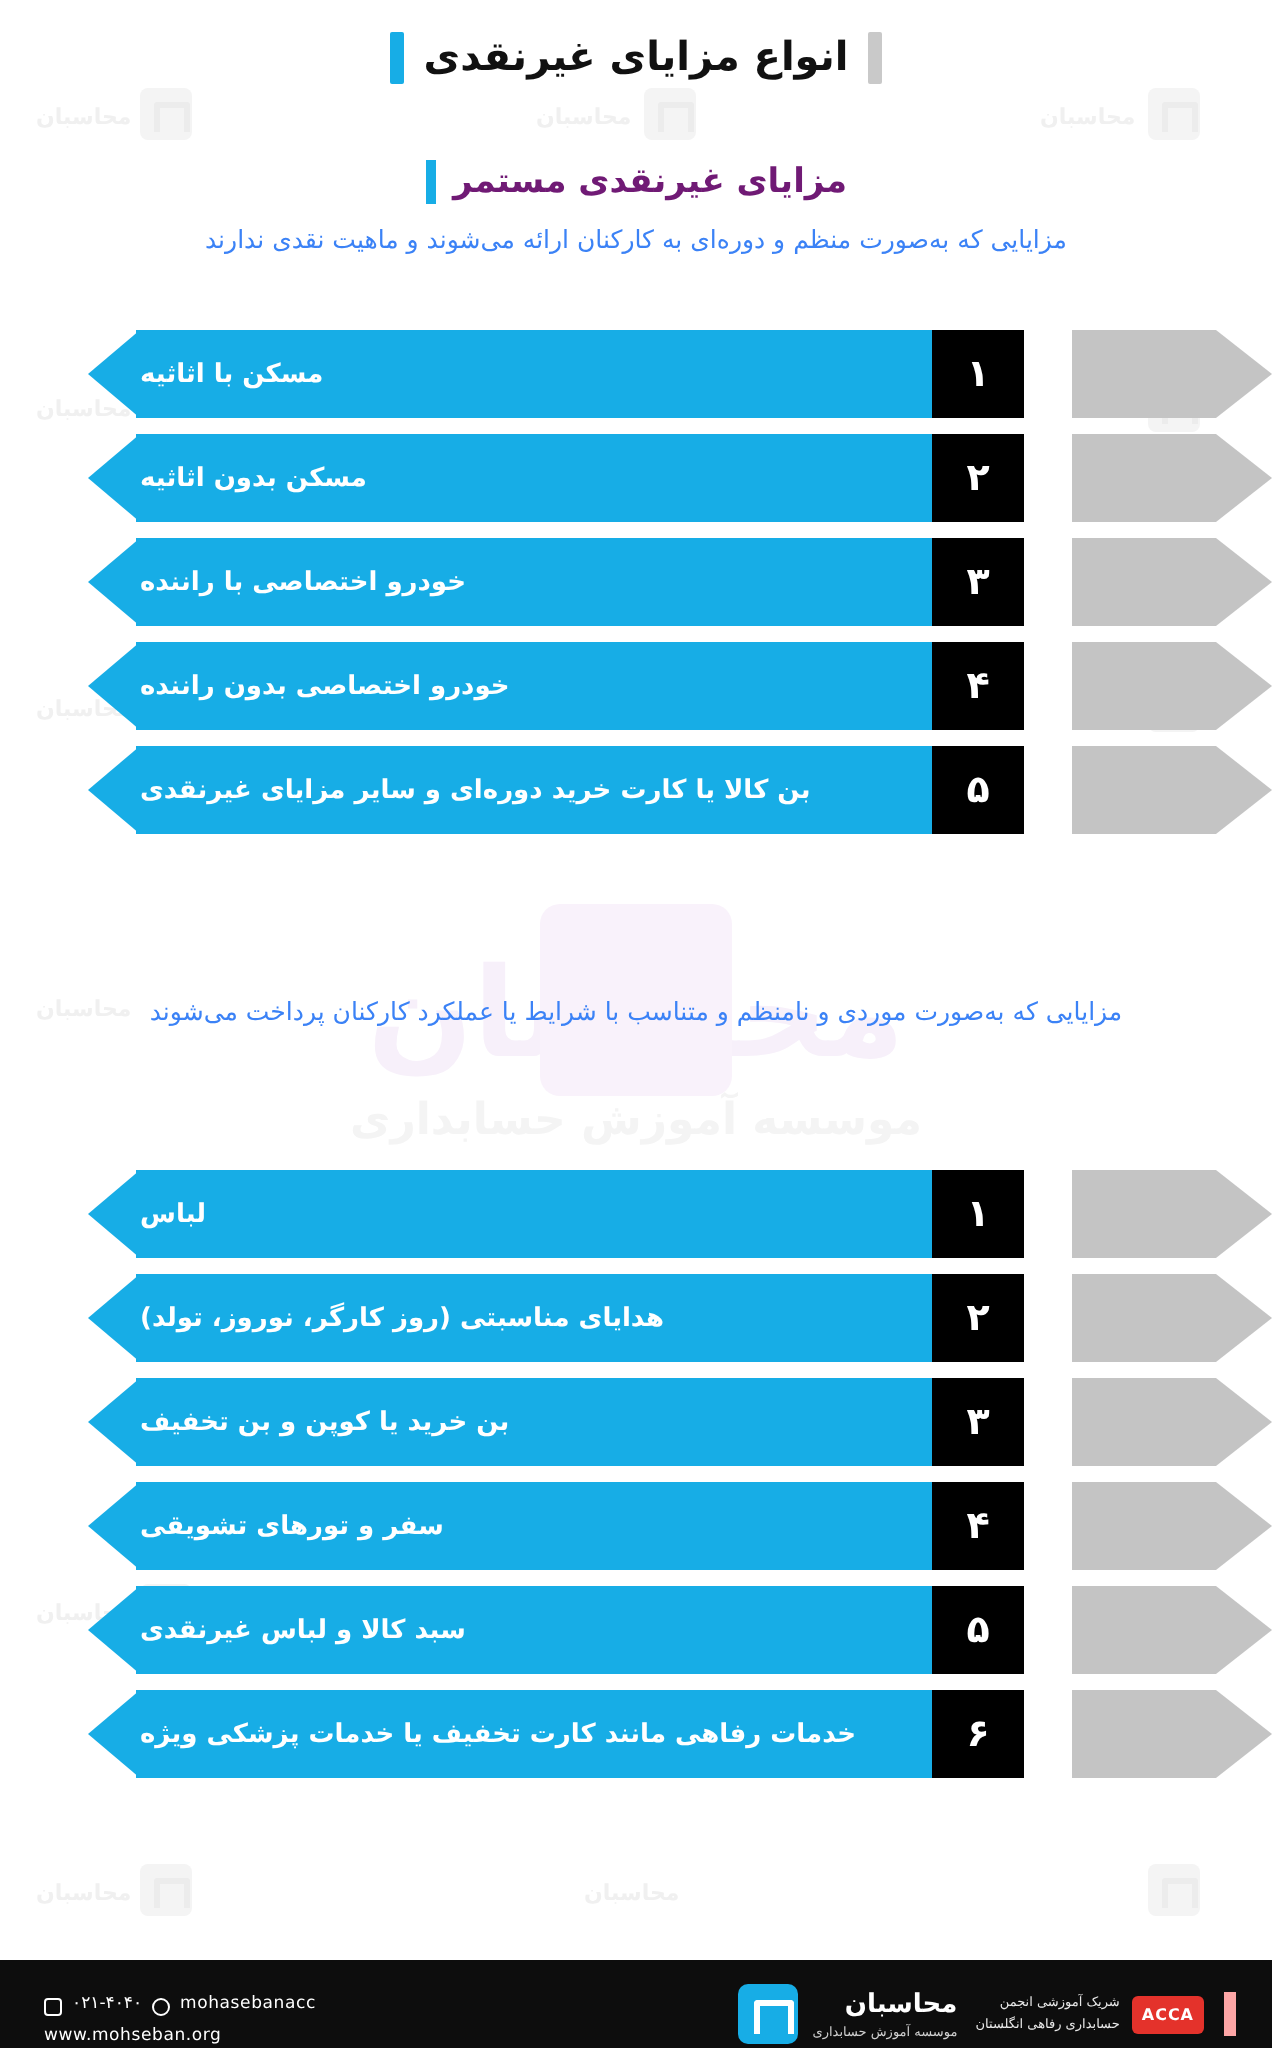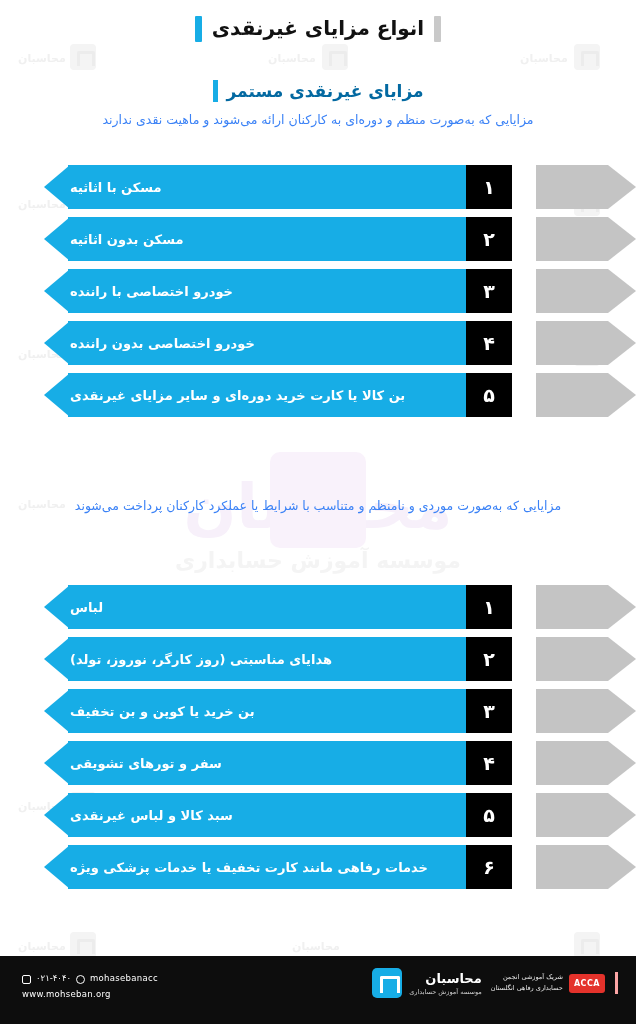--- a/index.html
+++ b/index.html
@@ -114,21 +114,21 @@
     gap: 9px;
   }
   .sec-head .bar {
     width: 5px;
     height: 22px;
     background: #17ade6;
   }
   .sec-title {
     font-size: 17px;
     font-weight: bold;
-    color: #0369a1;
+    color: #701a75;
   }
   .sec-desc {
     margin-top: 8px;
     text-align: center;
     font-size: 12.5px;
     line-height: 1.65;
     color: #3b82f6;
     padding: 0 72px;
   }
 
@@ -189,21 +189,21 @@
     font-size: 13px;
     font-weight: bold;
     z-index: 4;
     white-space: nowrap;
   }
 
   
   .footer {
     position: absolute;
     left: 0; right: 0; bottom: 0;
-    height: 68px;
+    height: 44px;
     background: #0d0d0d;
     color: #fff;
   }
   .footer-left {
     position: absolute;
     left: 22px;
     top: 14px;
     text-align: left;
     direction: ltr;
     font-size: 8.5px;
@@ -242,21 +242,21 @@
     width: 14px; height: 14px;
     border: 3px solid #fff;
     border-bottom: none;
     border-radius: 2px 2px 0 0;
   }
   .brand-text { text-align: right; }
   .brand-name { font-size: 13px; font-weight: bold; }
   .brand-sub { font-size: 6.5px; color: #cfcfcf; margin-top: 2px; }
   .assoc {
     display: flex; align-items: center; gap: 6px;
-    border-right: 3px solid #fca5a5;
+    border-right: 6px solid #fca5a5;
     padding-right: 10px;
   }
   .assoc-text { font-size: 6.5px; line-height: 1.7; text-align: right; color: #e8e8e8; }
   .assoc-badge {
     background: #e4322b;
     color: #fff;
     font-size: 8px;
     font-weight: bold;
     padding: 5px 5px;
     border-radius: 3px;

